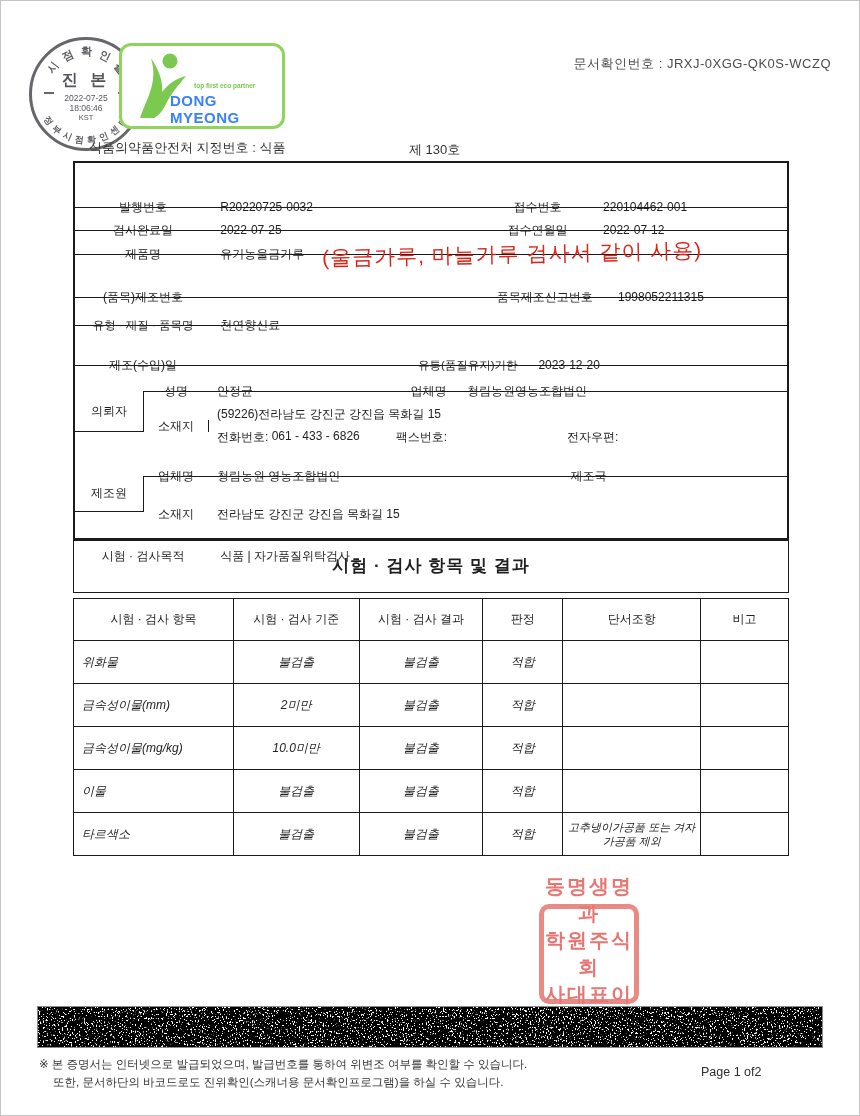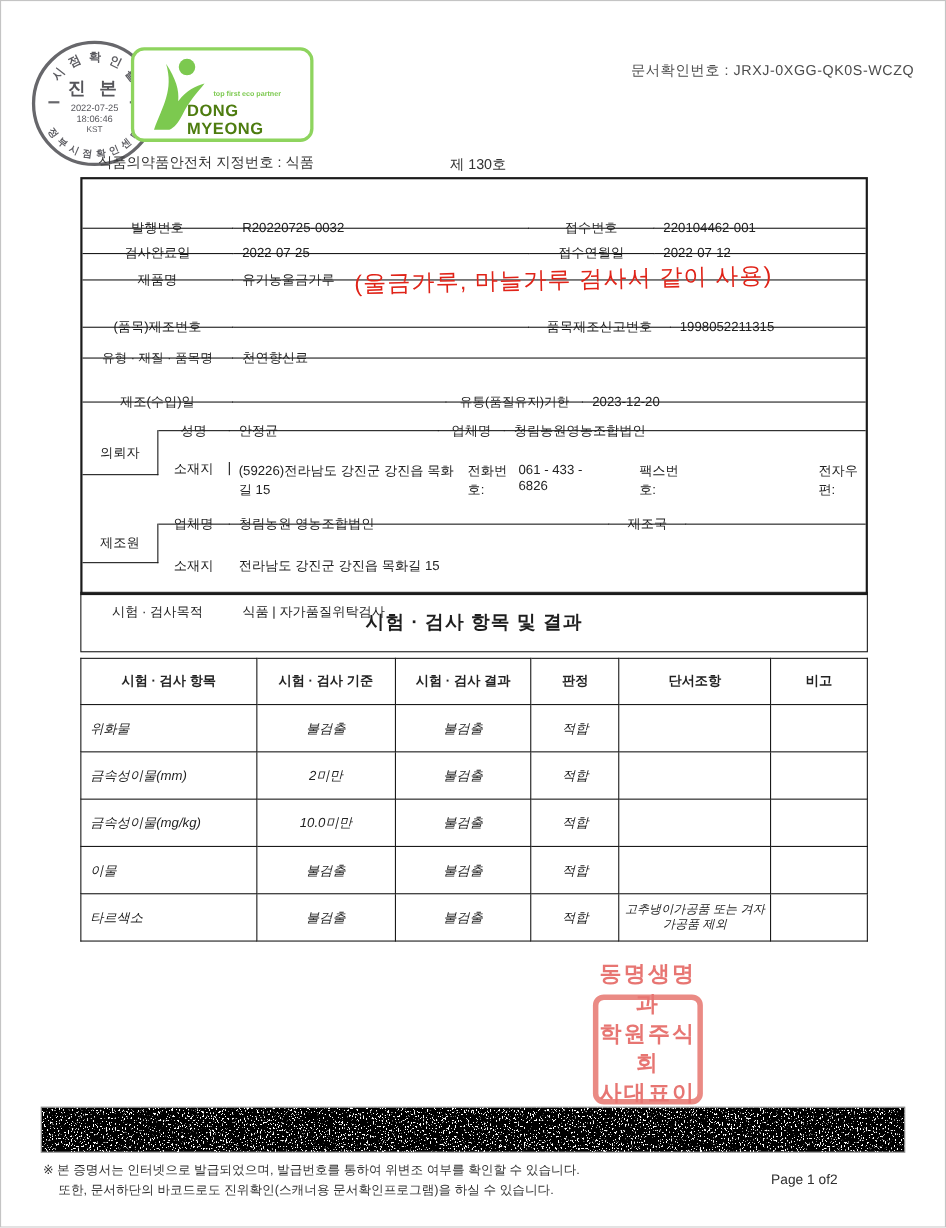--- a/index.html
+++ b/index.html
@@ -23,44 +23,44 @@
   .stamp-center{position:absolute;top:30px;left:0;right:0;text-align:center;color:#303036;}
   .stamp-core{font-size:16px;font-weight:700;letter-spacing:4px;}
   .stamp-date{font-size:8.5px;margin-top:2px;}
   .stamp-time{font-size:8.5px;}
   .stamp-tz{font-size:7.5px;}
   .stamp-orn{position:absolute;top:52px;width:10px;border-top:2px solid #46464b;}
   
   .logo{position:absolute;left:118px;top:42px;width:166px;height:86px;border:3px solid #8ed45e;
         border-radius:12px;background:#fff;}
   .logo-tag{position:absolute;left:72px;top:36px;font-size:6.5px;color:#7cc94f;font-weight:700;}
-  .logo-name{position:absolute;left:48px;top:46px;font-size:15px;font-weight:700;color:#4d7c0f;letter-spacing:.5px;}
+  .logo-name{position:absolute;left:48px;top:46px;font-size:15px;font-weight:700;color:#3b82f6;letter-spacing:.5px;}
   .logo-fig{position:absolute;left:10px;top:6px;}
   
   .itable{position:absolute;left:72px;top:160px;width:716px;border:2px solid #1b1b1b;background:#fff;}
   .irow{display:flex;width:100%;}
   .cell{display:flex;align-items:center;border-right:1.6px solid #1b1b1b;border-bottom:1.6px solid #1b1b1b;
         font-size:12px;color:#222;overflow:visible;}
   .cell:last-child{border-right:none;}
   .lbl{justify-content:center;text-align:center;margin-top:44px;}
   .val{padding-left:8px;margin-top:44px;}
   .irow:last-child .cell{border-bottom:none;}
   .vgroup{display:flex;flex-direction:column;flex:1;}
   .vgroup .irow .cell{border-bottom:1.6px solid #1b1b1b;}
   .vgroup .irow:last-child .cell{border-bottom:none;}
-  .addr-cell{flex-direction:row;align-items:flex-start;justify-content:center;gap:6px;}
+  .addr-cell{flex-direction:column;align-items:flex-start;justify-content:center;gap:6px;}
   .phone-line{display:flex;font-size:12px;}
   .red-note{color:#e02318;font-size:21px;font-weight:500;letter-spacing:1px;white-space:nowrap;
             transform:rotate(-1.2deg);margin-left:18px;}
   
   .sec-title-box{position:absolute;left:72px;top:537px;width:716px;height:55px;border:1.6px solid #1b1b1b;
                  display:flex;align-items:center;justify-content:center;font-size:17px;font-weight:700;color:#1e1e1e;letter-spacing:1px;}
   table.rtable{position:absolute;left:72px;top:597px;width:716px;border-collapse:collapse;background:#fff;}
   .rtable th,.rtable td{border:1.6px solid #1b1b1b;font-size:12px;color:#222;}
-  .rtable th{height:42px;font-weight:700;text-align:center;}
+  .rtable th{height:42px;font-weight:400;text-align:center;}
   .rtable td{height:43px;text-align:center;font-style:italic;}
   .rtable td.item{text-align:left;padding-left:8px;}
   .rtable td.clause{font-size:11px;line-height:1.3;padding:0 4px;}
   
   .seal{position:absolute;left:538px;top:903px;width:100px;height:100px;border:5px solid #e87a74;
         border-radius:10px;display:flex;flex-direction:column;justify-content:center;opacity:.88;}
   .seal div{text-align:center;font-size:20px;font-weight:700;color:#e4635f;letter-spacing:2px;line-height:1.35;}
   
   .barcode{position:absolute;left:36px;top:1005px;width:786px;height:42px;border:1px solid #8a8a8a;background:#fff;}
   .footnote{position:absolute;left:38px;top:1055px;font-size:11.5px;color:#333;line-height:1.55;}

